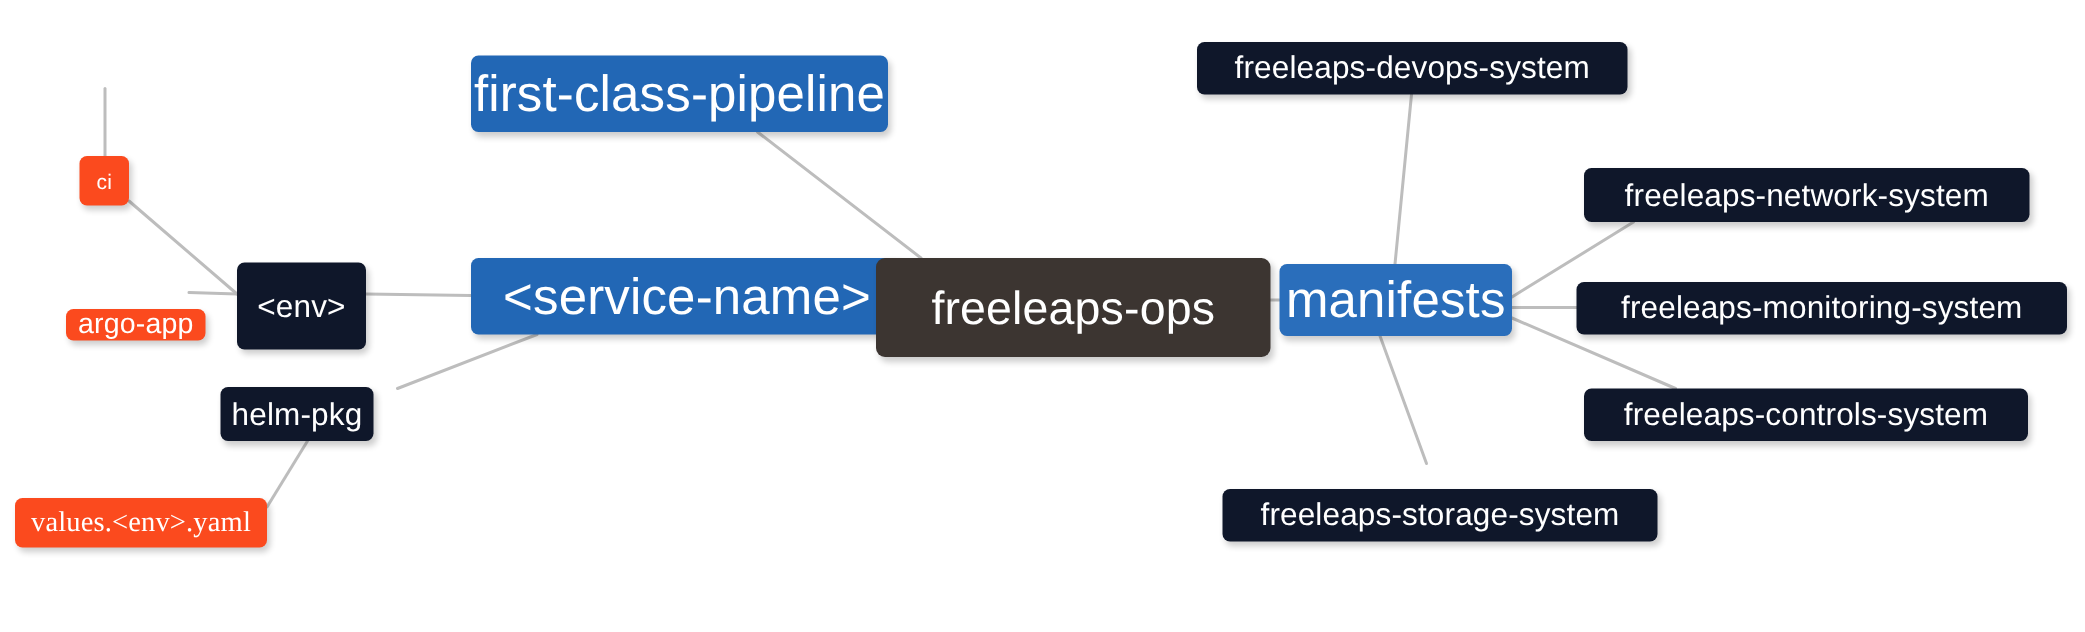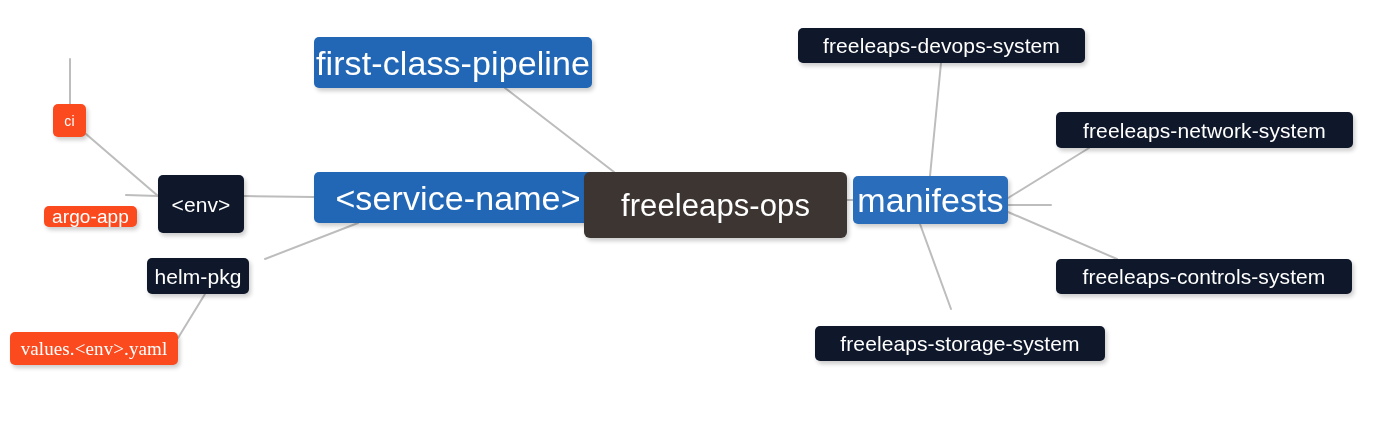--- a/index.html
+++ b/index.html
@@ -100,19 +100,22 @@
     </div>
     <div class="node blue sz-major" style="left: 853px; top: 176px; width: 155px; height: 48px;">
       <span>manifests</span>
     </div>
     <div class="node green sz-mid" style="left: 798px; top: 28px; width: 287px; height: 35px;">
       <span>freeleaps-devops-system</span>
     </div>
     <div class="node green sz-mid" style="left: 1056px; top: 112px; width: 297px; height: 36px;">
       <span>freeleaps-network-system</span>
     </div>
+    <div class="node green sz-mid" style="left: 1051px; top: 188px; width: 327px; height: 35px;">
+      <span>freeleaps-monitoring-system</span>
+    </div>
     <div class="node green sz-mid" style="left: 1056px; top: 259px; width: 296px; height: 35px;">
       <span>freeleaps-controls-system</span>
     </div>
     <div class="node green sz-mid" style="left: 815px; top: 309px; width: 290px; height: 35px; margin-top: 17px;">
       <span>freeleaps-storage-system</span>
     </div>
   </div>
 
 </body></html>

